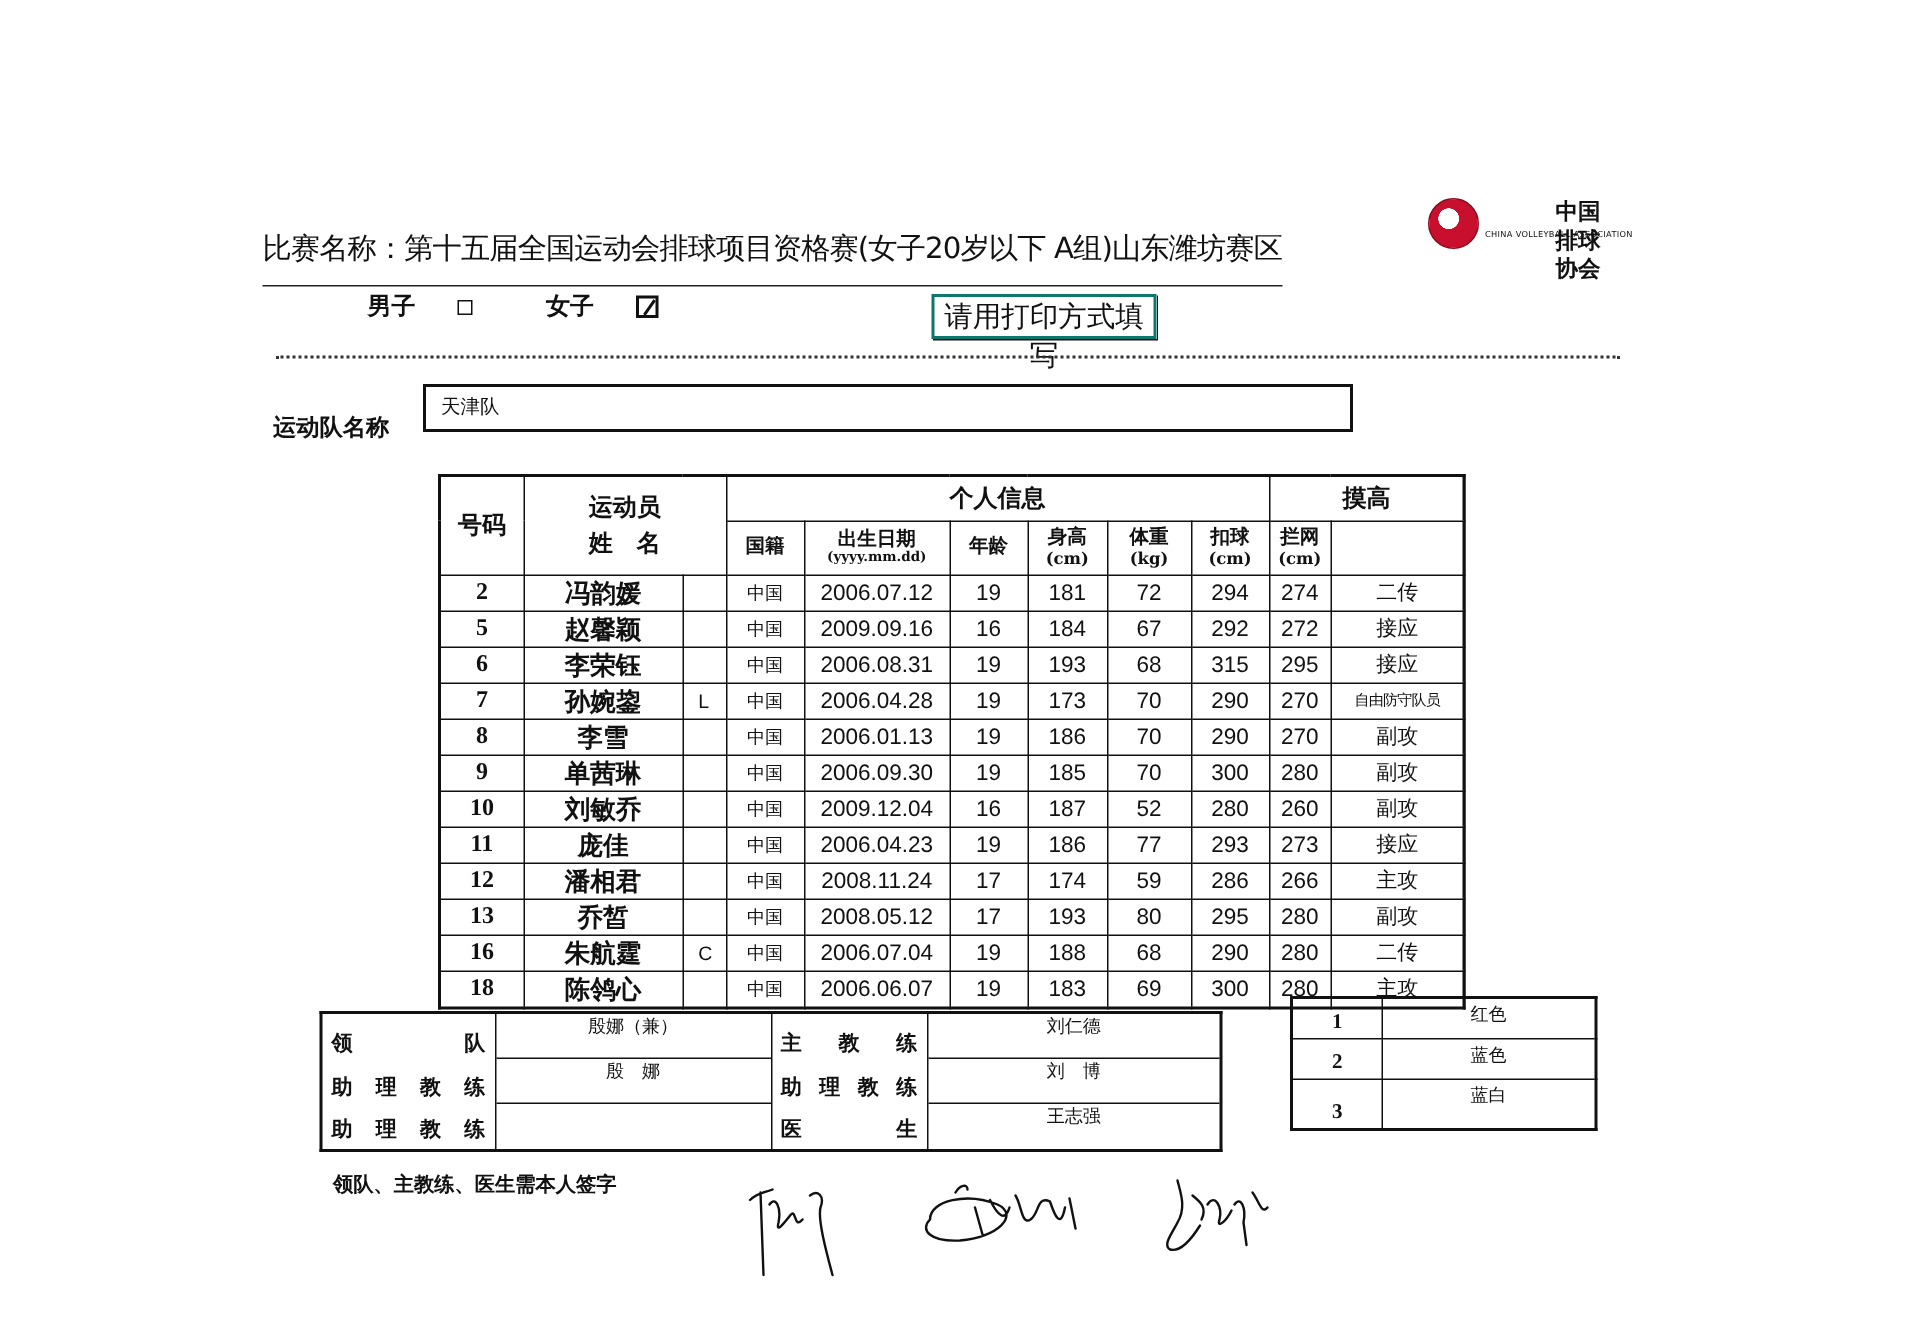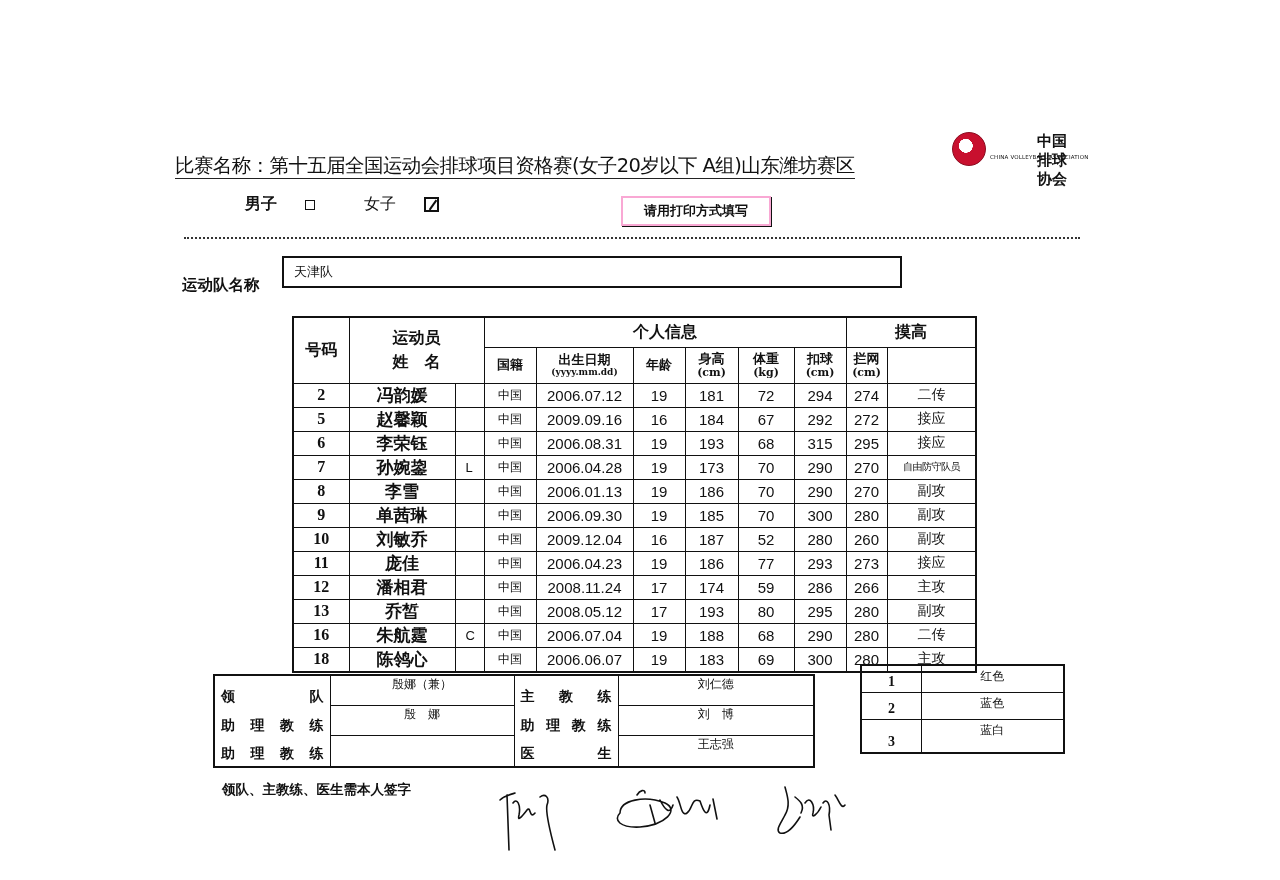--- a/index.html
+++ b/index.html
@@ -3,41 +3,41 @@
 <meta charset="utf-8">
 <style>
   html, body { margin: 0; padding: 0; }
   body {
     width: 1280px; height: 880px; background: #ffffff; position: relative; overflow: hidden;
     font-family: "DejaVu Sans", "Liberation Sans", sans-serif; color: #111;
   }
   .abs { position: absolute; }
   .title {
     left: 175px; top: 154px; font-size: 19.5px; letter-spacing: -0.6px; white-space: nowrap;
-    border-bottom: 1.5px solid #222; line-height: 24px; padding-bottom: 0;
+    border-bottom: 1.5px solid #222; line-height: 24px; padding-bottom: 12px;
   }
   .logo { left: 950px; top: 130px; width: 125px; height: 40px; }
   .logo-circle {
     position: absolute; left: 2px; top: 2px; width: 32px; height: 32px; border-radius: 50%;
     background: radial-gradient(circle at 40% 40%, #fff 0 25%, #c8102e 26% 100%);
     border: 1px solid #8a0a1e;
   }
   .logo-cn { position: absolute; left: 40px; top: 2px; font-size: 15px; font-weight: bold; letter-spacing: 0px; font-family: "DejaVu Serif", serif; margin-left: 47px; }
   .logo-en { position: absolute; left: 40px; top: 24px; font-size: 5.5px; letter-spacing: 0.2px; white-space: nowrap; }
 
   .gender { top: 194px; font-size: 16px; font-weight: bold; }
-  .gender.female { font-weight: normal; }
+  .gender.female { font-weight: bold; }
   .chk { top: 200px; width: 8px; height: 8px; border: 1.5px solid #111; }
   .chk.big { width: 11px; height: 11px; top: 197px; border-width: 2px; }
   .chk.big::after {
     content: ""; position: absolute; left: 1px; top: 5px; width: 12px; height: 2px; background: #111; transform: rotate(-55deg);
   }
   .print-btn {
-    left: 621px; top: 196px; width: 146px; height: 26px; border: 2px solid #f9a8d4;
-    box-shadow: 1px 1px 0 #111; font-size: 13px; font-weight: bold; text-align: center; line-height: 26px;
+    left: 621px; top: 196px; width: 146px; height: 26px; border: 2px solid #0f766e;
+    box-shadow: 1px 1px 0 #111; font-size: 19px; font-weight: normal; text-align: center; line-height: 26px;
   }
   .dotted { left: 184px; top: 237px; width: 896px; border-top: 2px dotted #333; }
 
   .team-label { left: 182px; top: 275px; font-size: 15.5px; font-weight: bold; }
   .team-box {
     left: 282px; top: 256px; width: 606px; height: 28px; border: 2px solid #111; font-size: 13px;
     line-height: 28px; padding-left: 10px; box-sizing: content-box;
   }
 
   table.roster {

